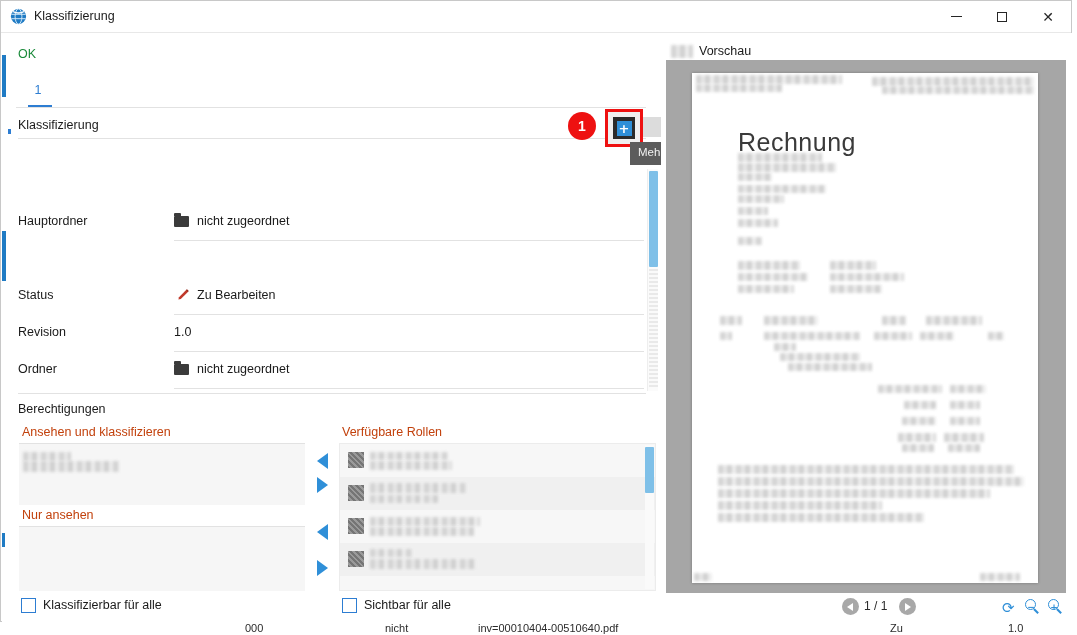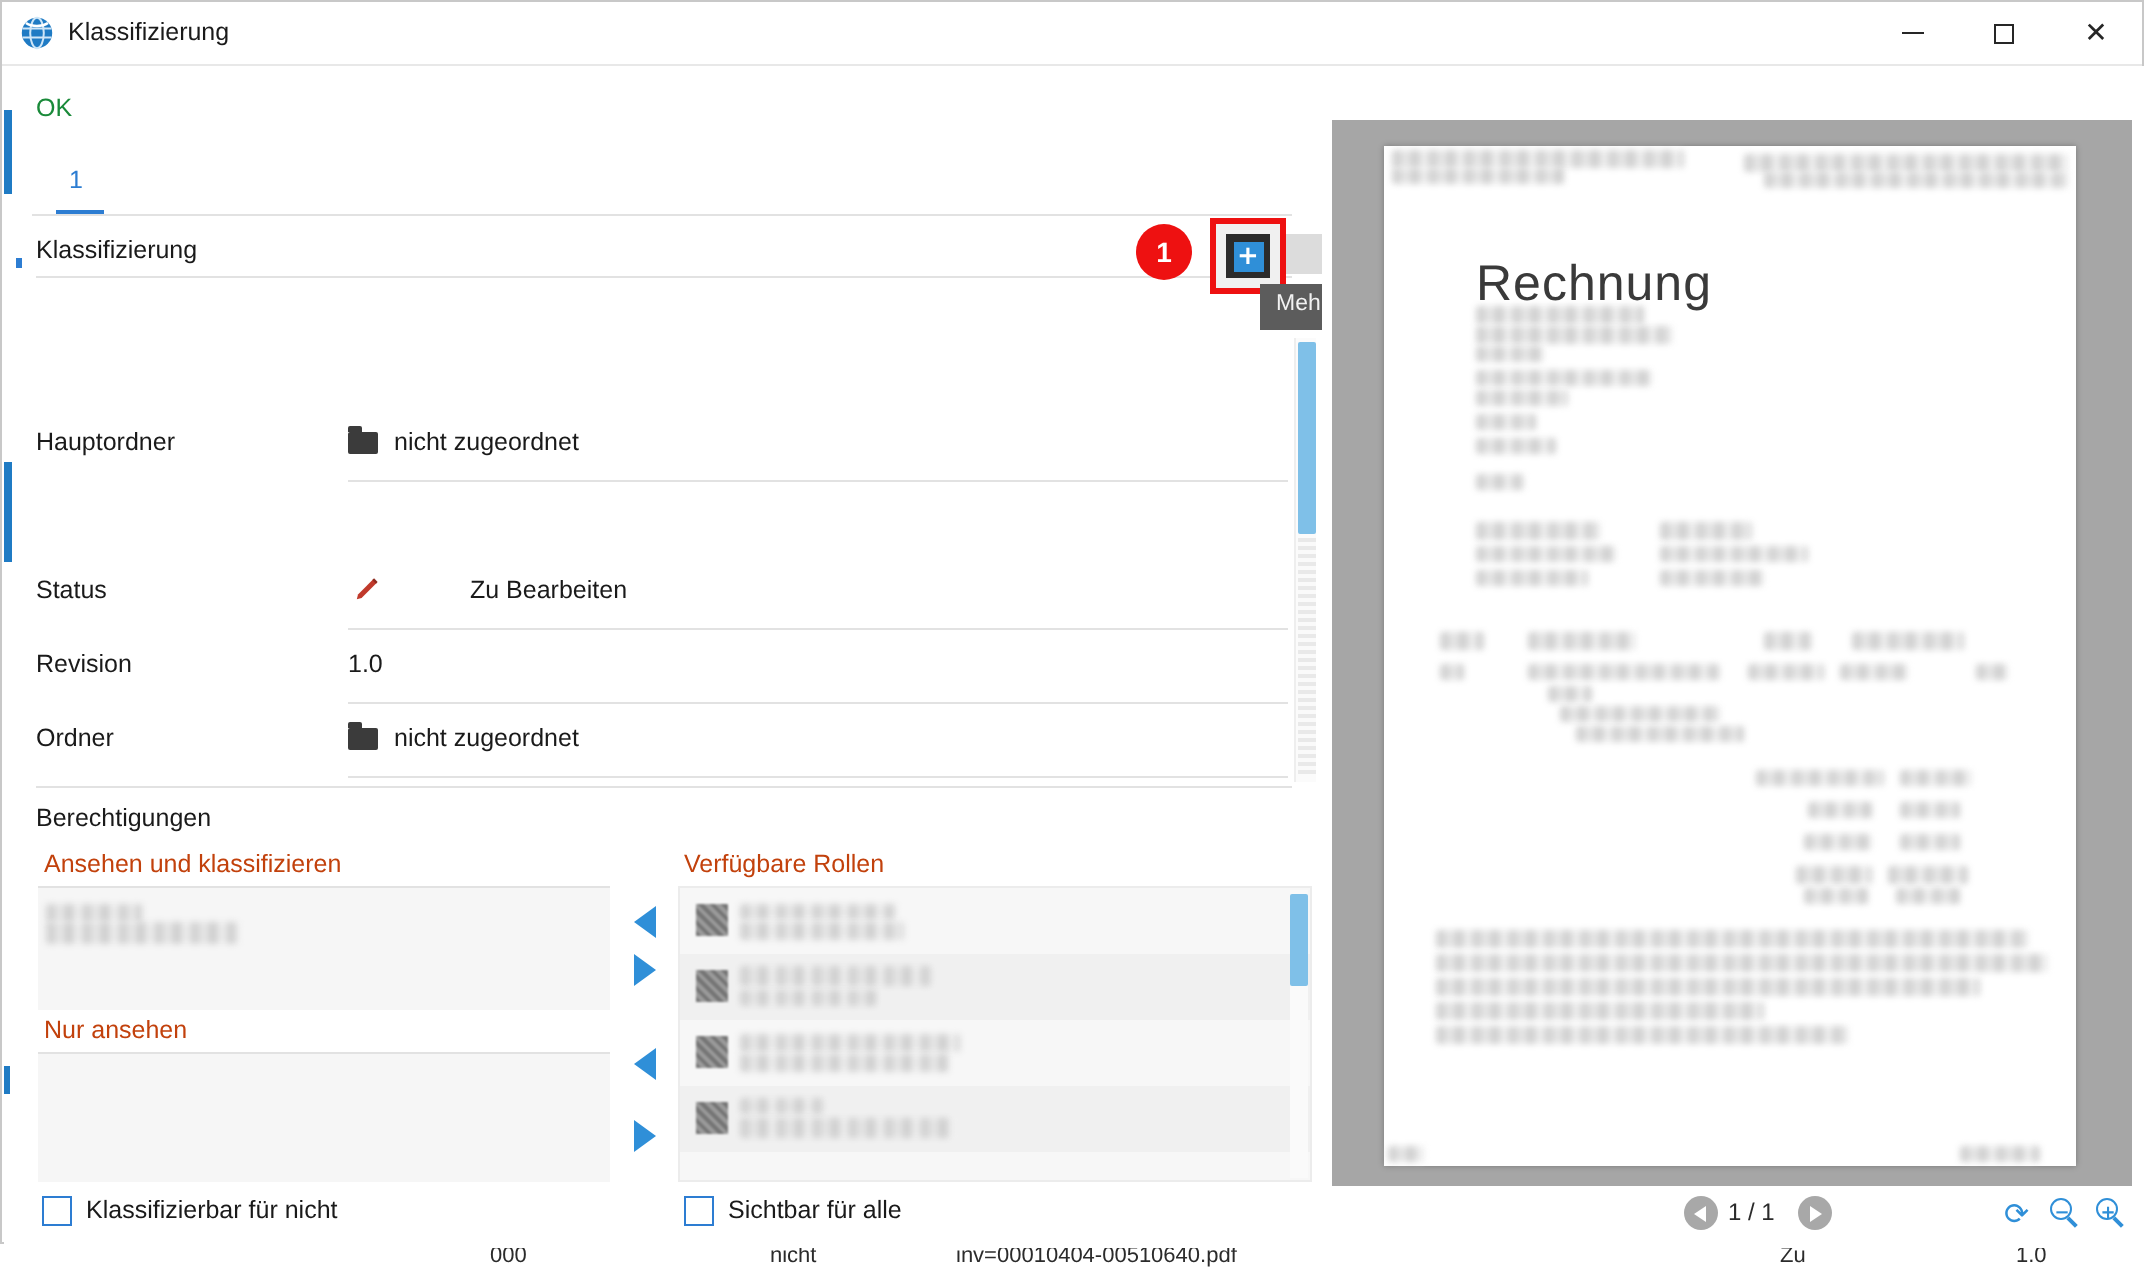--- a/index.html
+++ b/index.html
@@ -351,21 +351,21 @@
 
 
         <div class="field-row" style="top:111px;">
           <div class="field-label">Status</div>
           <span class="pencil-ico">
             <svg width="15" height="15" viewBox="0 0 15 15">
               <path d="M11.6 1.6l1.8 1.8-7.6 7.6-2.4.6.6-2.4z" fill="#c0392b"></path>
               <path d="M11.6 1.6l1.8 1.8" stroke="#8d2b1f" stroke-width="1.2"></path>
             </svg>
           </span>
-          <div class="field-value" style="left:195px;margin-left:38px;">Zu Bearbeiten</div>
+          <div class="field-value" style="left:195px;">Zu Bearbeiten</div>
           <div class="field-sep"></div>
         </div>
 
         <div class="field-row" style="top:148px;">
           <div class="field-label">Revision</div>
           <div class="field-value">1.0</div>
           <div class="field-sep"></div>
         </div>
 
         <div class="field-row" style="top:185px;">
@@ -419,28 +419,32 @@
           <span class="role-ico"></span>
           <div class="blur" style="left:30px; top:6px; width:42px; height:8px;"></div>
           <div class="blur" style="left:30px; top:16px; width:106px; height:10px;"></div>
         </div>
         <div class="rscroll">
           <div class="thumb"></div>
         </div>
       </div>
 
       <div class="chk" style="left:19px; top:565px;"></div>
-      <div class="chk-label" style="left:41px; top:565px;">Klassifizierbar für nicht</div>
+      <div class="chk-label" style="left:41px; top:565px;">Klassifizierbar für alle</div>
 
       <div class="chk" style="left:340px; top:565px;"></div>
       <div class="chk-label" style="left:362px; top:565px;">Sichtbar für alle</div>
 
     </div>
 
     <div class="rightpane">
+      <div class="preview-head">
+        <div class="ghost blur" style="left:10px; top:12px; width:22px; height:13px;"></div>
+        <div class="lbl">Vorschau</div>
+      </div>
 
       <div class="preview-body">
         <div class="page">
 
           <div class="blur" style="left:4px; top:2px; width:146px; height:9px;"></div>
           <div class="blur" style="left:180px; top:4px; width:162px; height:9px;"></div>
           <div class="blur" style="left:4px; top:11px; width:86px; height:8px;"></div>
           <div class="blur" style="left:190px; top:13px; width:152px; height:8px;"></div>
 
           <div class="page-title">Rechnung</div>

